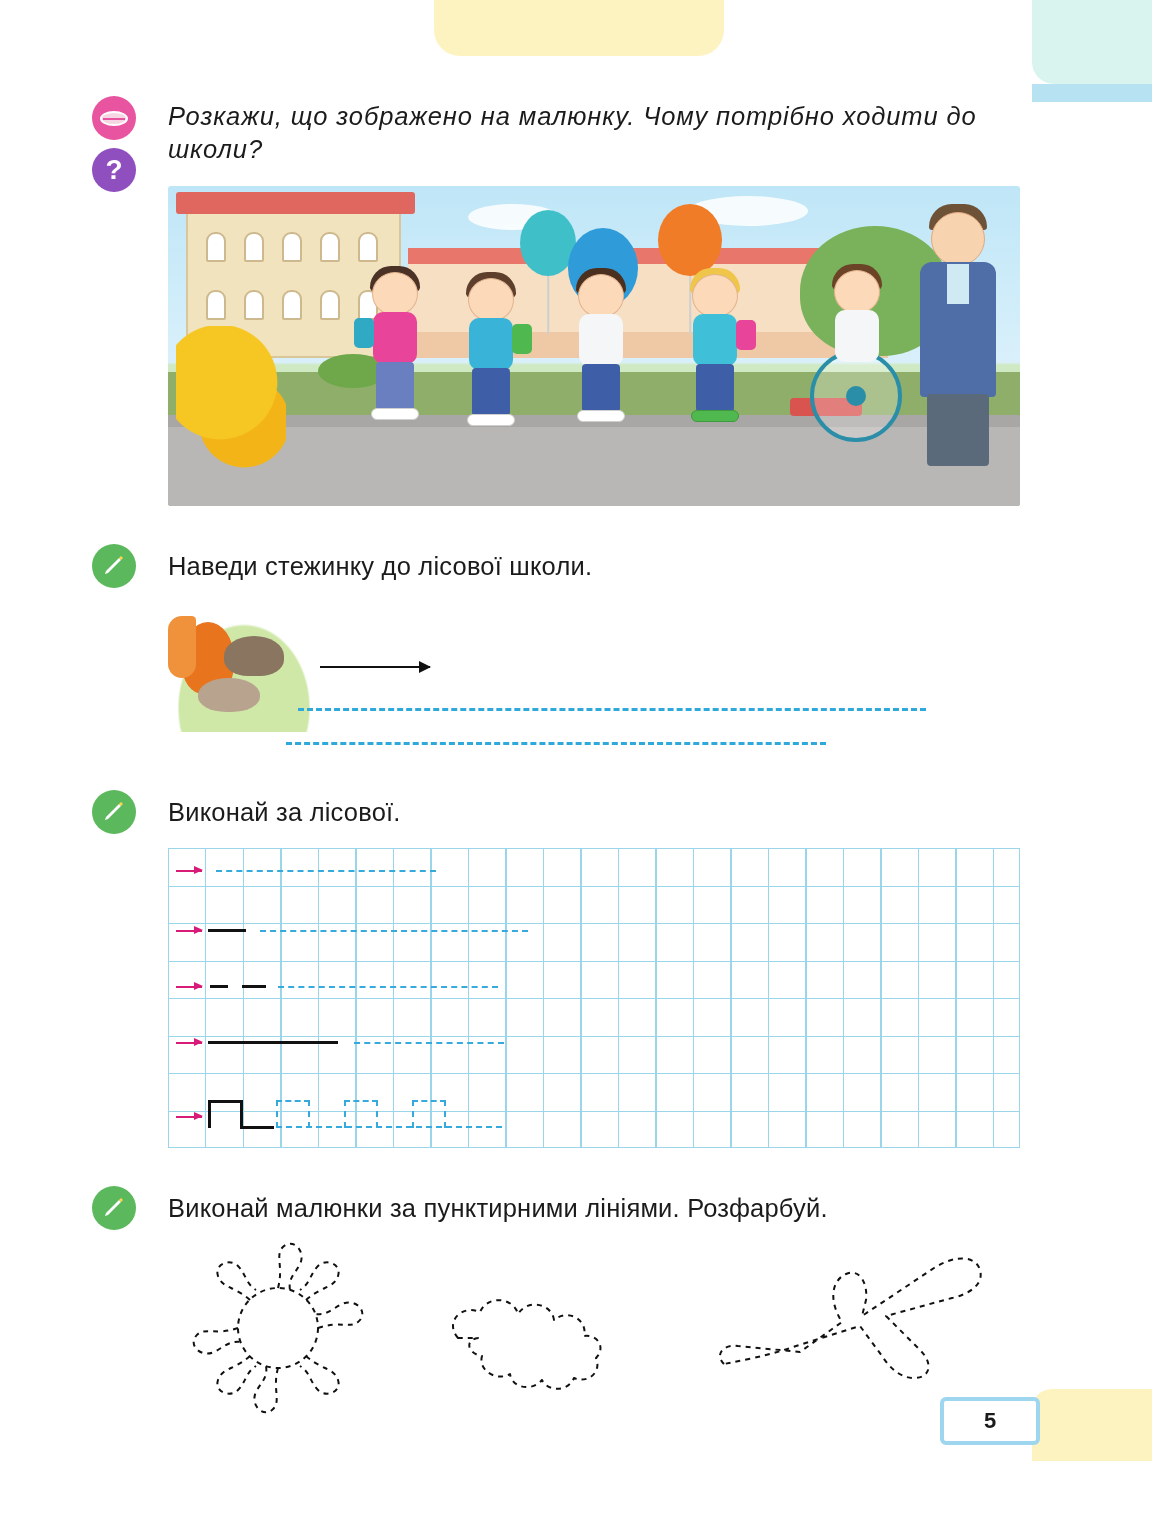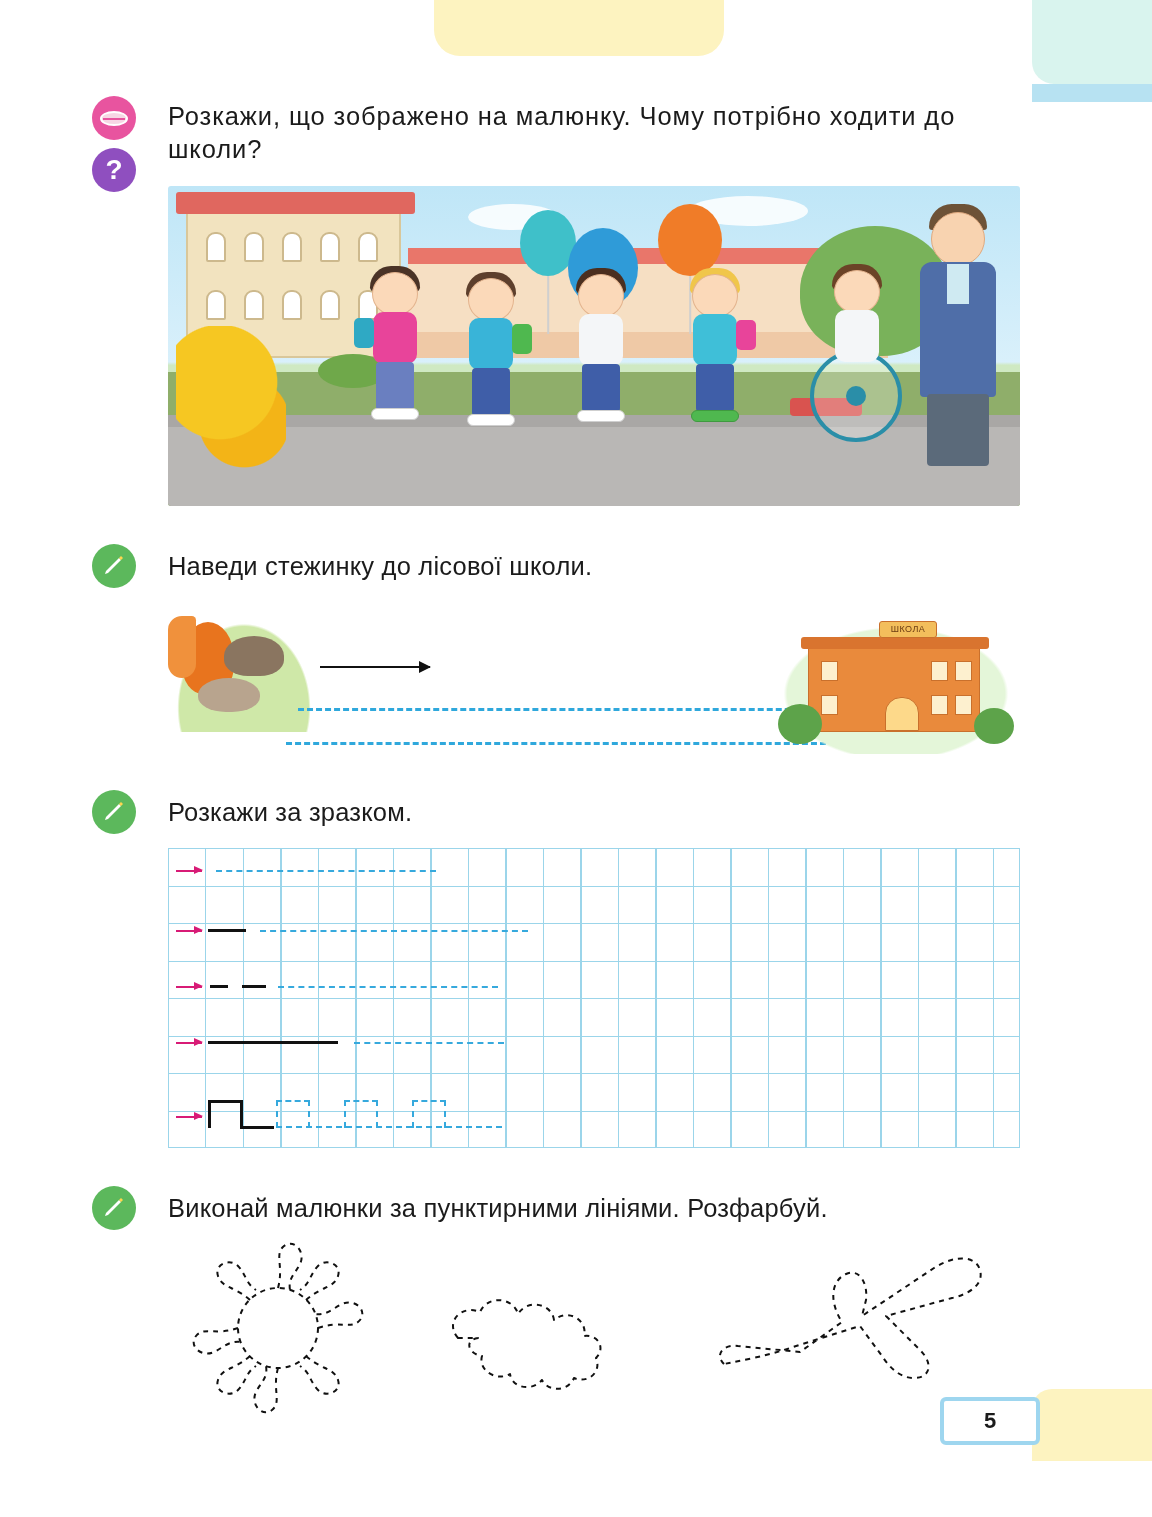--- a/index.html
+++ b/index.html
@@ -52,21 +52,21 @@
     background: #e8549f;
   }
 
   .task-text {
     position: absolute;
     font-size: 25.5px;
     line-height: 1.28;
     color: #1b1b1b;
     letter-spacing: 0.2px;
   }
-  .task-text.spaced { letter-spacing: 0.9px; }
+  .task-text.spaced { letter-spacing: 0.9px; font-style: italic; }
 
   
   .illo1 {
     position: absolute; left: 168px; top: 186px; width: 852px; height: 320px;
     border-radius: 3px; overflow: hidden;
     background: linear-gradient(#bfe6f7 0%, #d9f0fb 55%, #cfe9c2 56%, #cfe9c2 100%);
   }
   .sky-cloud { position:absolute; background:#ffffff; border-radius:50%; opacity:.85; }
   .ground {
     position:absolute; left:0; right:0; bottom:0; height:42%;
@@ -387,45 +387,31 @@
       </div>
       <div class="hedgehog"></div>
       <div class="mouse"></div>
     </div>
 
     <div class="arrow-line"></div>
 
     <div class="dash-row" style="left:130px; top:96px; width:628px;"></div>
     <div class="dash-row" style="left:118px; top:130px; width:540px;"></div>
 
-    <div class="school2">
-      <div class="bld">
-        <div class="sign">ШКОЛА</div>
-        <div class="win" style="left:12px; top:14px;"></div>
-        <div class="win" style="left:12px; top:48px;"></div>
-        <div class="win" style="left:122px; top:14px;"></div>
-        <div class="win" style="left:146px; top:14px;"></div>
-        <div class="win" style="left:122px; top:48px;"></div>
-        <div class="win" style="left:146px; top:48px;"></div>
-        <div class="door"></div>
-      </div>
-      <div class="shrub" style="left:6px;  width:44px; height:40px;"></div>
-      <div class="shrub" style="right:6px; width:40px; height:36px;"></div>
-    </div>
   </div>
 </div>
 
 <div class="exercise">
   <div class="badge pencil" style="left:92px; top:790px;">
     <svg width="26" height="26" viewBox="0 0 26 26" aria-hidden="true">
       <path d="M4 21l3-1 13-13-2-2L5 18z" fill="#ffffff"></path>
       <path d="M18 5l2 2 2-2-2-2z" fill="#ffd54f"></path>
     </svg>
   </div>
-  <div class="task-text" style="left:168px; top:796px; width:852px;">Розкажи за зразком.</div>
+  <div class="task-text" style="left:168px; top:796px; width:852px;">Виконай за лісової.</div>
 
   <div class="grid-box">
 
     <div class="row-arrow" style="left:8px; top:22px;"></div>
     <div class="dash-seg" style="left:48px; top:22px; width:220px;"></div>
 
     <div class="row-arrow" style="left:8px; top:82px;"></div>
     <div class="solid-seg" style="left:40px; top:81px; width:38px; height:2.5px;"></div>
     <div class="dash-seg" style="left:92px; top:82px; width:268px;"></div>
 

